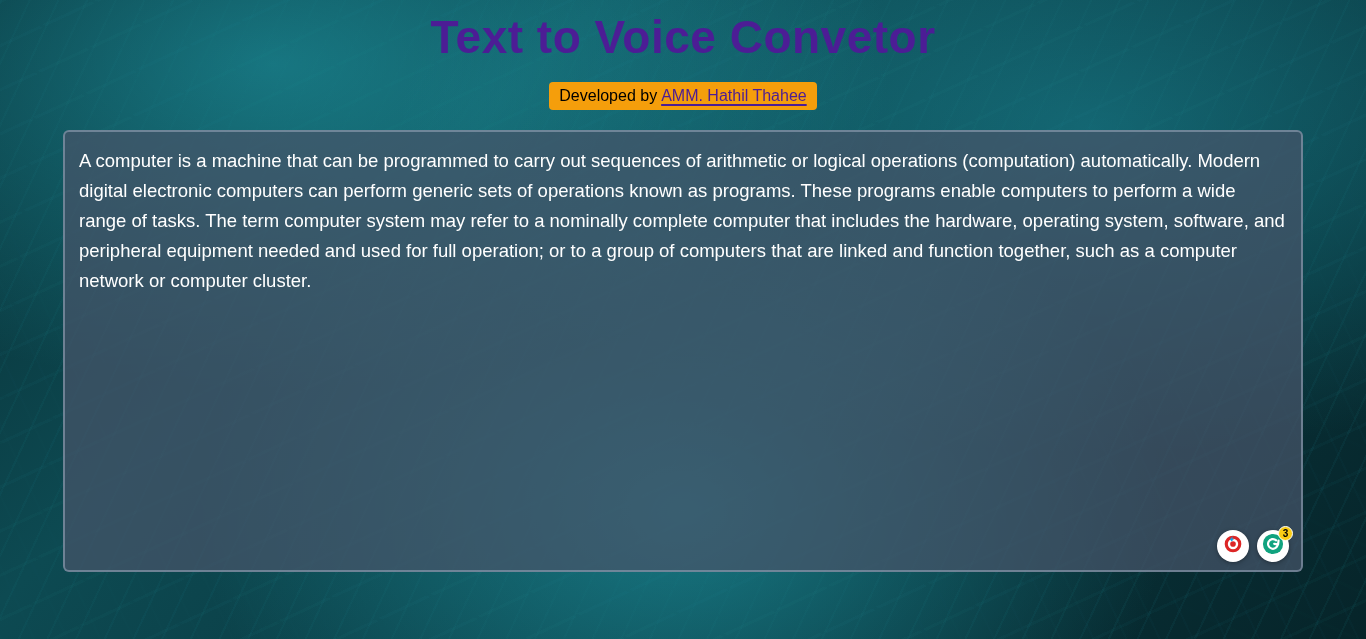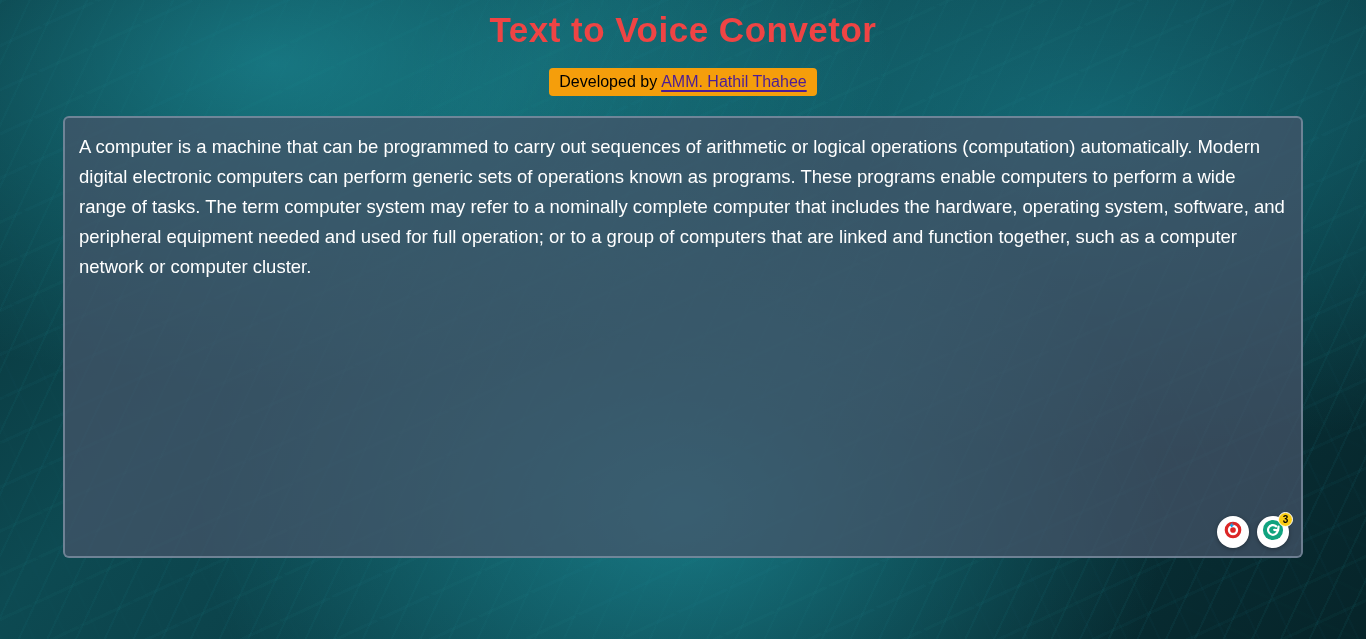--- a/index.html
+++ b/index.html
@@ -39,22 +39,22 @@
     position: relative;
     z-index: 2;
     width: 100%;
     display: flex;
     flex-direction: column;
     align-items: center;
     padding-top: 6px;
   }
 
   .title {
-    color: #ef4444;
-    font-size: 35px;
+    color: #4c1d95;
+    font-size: 46px;
     font-weight: 800;
     letter-spacing: 0.5px;
     text-align: center;
     margin-top: 4px;
   }
 
   .subtitle-pill {
     margin-top: 18px;
     background: #f59e0b;
     color: #000000;

